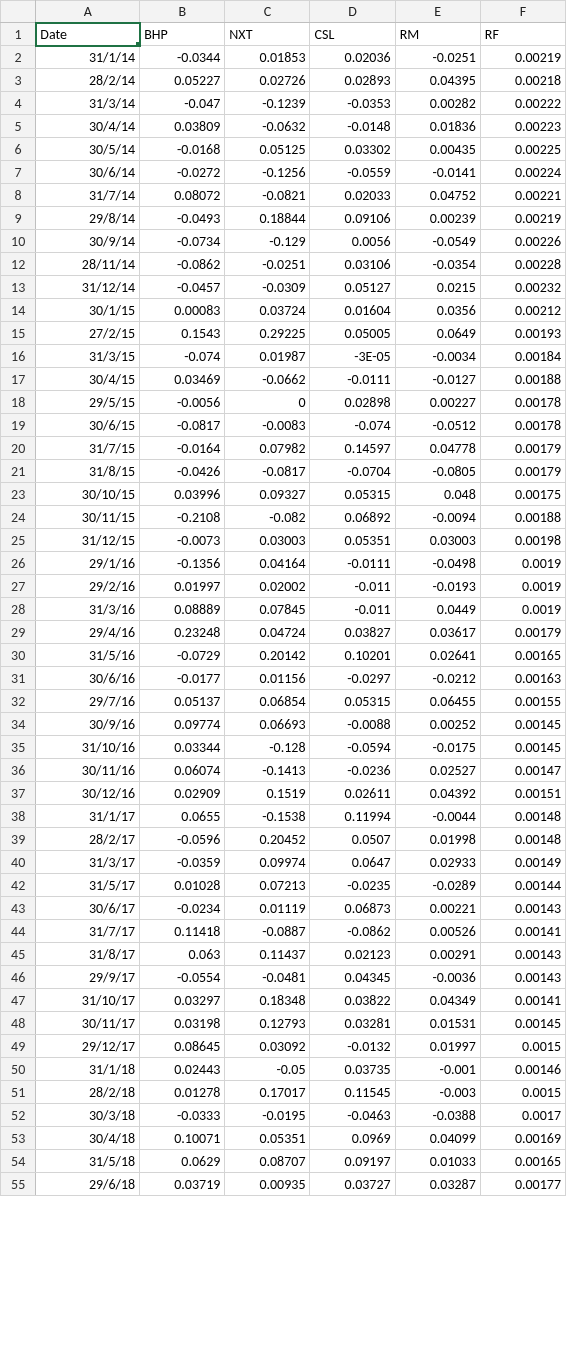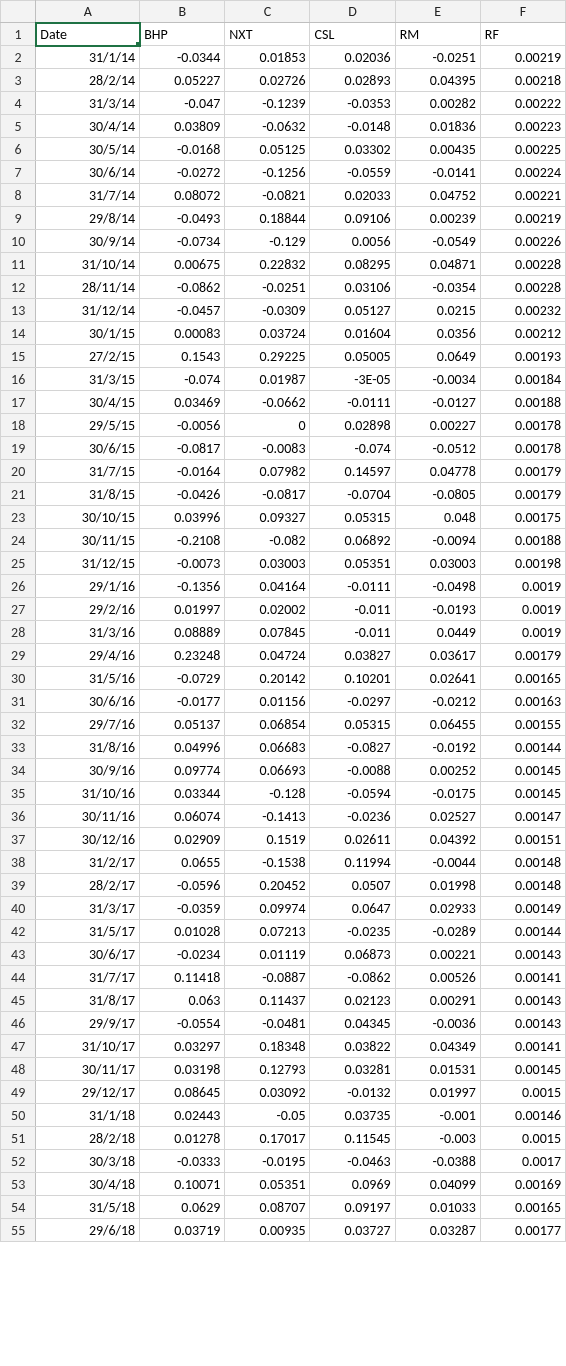--- a/index.html
+++ b/index.html
@@ -175,29 +175,20 @@
       <tr>
         <td class="rownum">10</td>
         <td class="right">30/9/14</td>
         <td class="right">-0.0734</td>
         <td class="right">-0.129</td>
         <td class="right">0.0056</td>
         <td class="right">-0.0549</td>
         <td class="right">0.00226</td>
       </tr>
       <tr>
-        <td class="rownum">11</td>
-        <td class="right">31/10/14</td>
-        <td class="right">0.00675</td>
-        <td class="right">0.22832</td>
-        <td class="right">0.08295</td>
-        <td class="right">0.04871</td>
-        <td class="right">0.00228</td>
-      </tr>
-      <tr>
         <td class="rownum">12</td>
         <td class="right">28/11/14</td>
         <td class="right">-0.0862</td>
         <td class="right">-0.0251</td>
         <td class="right">0.03106</td>
         <td class="right">-0.0354</td>
         <td class="right">0.00228</td>
       </tr>
       <tr>
         <td class="rownum">13</td>
@@ -364,29 +355,20 @@
       <tr>
         <td class="rownum">32</td>
         <td class="right">29/7/16</td>
         <td class="right">0.05137</td>
         <td class="right">0.06854</td>
         <td class="right">0.05315</td>
         <td class="right">0.06455</td>
         <td class="right">0.00155</td>
       </tr>
       <tr>
-        <td class="rownum">33</td>
-        <td class="right">31/8/16</td>
-        <td class="right">0.04996</td>
-        <td class="right">0.06683</td>
-        <td class="right">-0.0827</td>
-        <td class="right">-0.0192</td>
-        <td class="right">0.00144</td>
-      </tr>
-      <tr>
         <td class="rownum">34</td>
         <td class="right">30/9/16</td>
         <td class="right">0.09774</td>
         <td class="right">0.06693</td>
         <td class="right">-0.0088</td>
         <td class="right">0.00252</td>
         <td class="right">0.00145</td>
       </tr>
       <tr>
         <td class="rownum">35</td>
@@ -410,21 +392,21 @@
         <td class="rownum">37</td>
         <td class="right">30/12/16</td>
         <td class="right">0.02909</td>
         <td class="right">0.1519</td>
         <td class="right">0.02611</td>
         <td class="right">0.04392</td>
         <td class="right">0.00151</td>
       </tr>
       <tr>
         <td class="rownum">38</td>
-        <td class="right">31/2/17</td>
+        <td class="right">31/1/17</td>
         <td class="right">0.0655</td>
         <td class="right">-0.1538</td>
         <td class="right">0.11994</td>
         <td class="right">-0.0044</td>
         <td class="right">0.00148</td>
       </tr>
       <tr>
         <td class="rownum">39</td>
         <td class="right">28/2/17</td>
         <td class="right">-0.0596</td>

